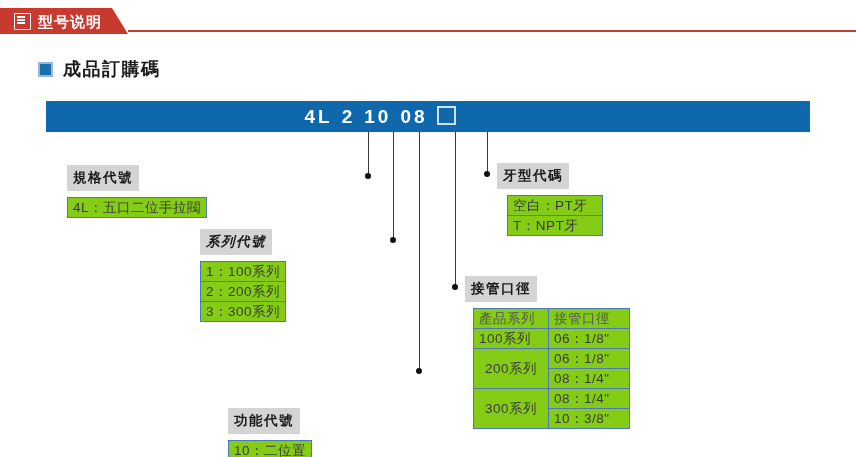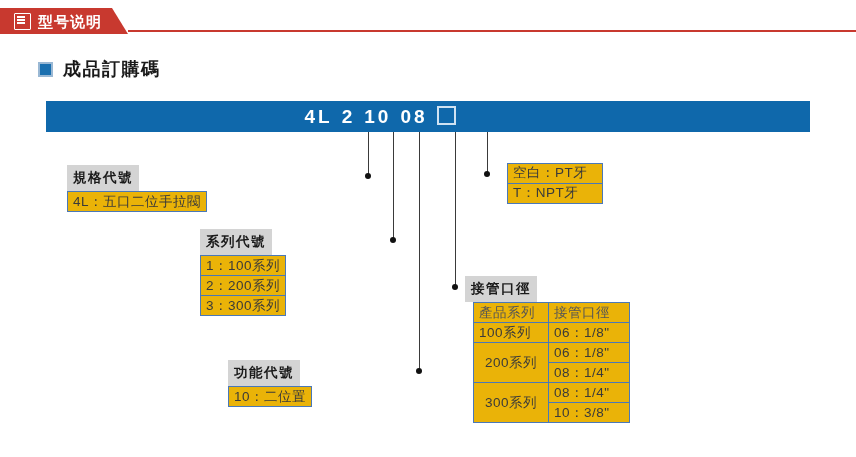--- a/index.html
+++ b/index.html
@@ -133,21 +133,22 @@
     font-weight: bold;
     color: #1a1a1a;
     letter-spacing: 1.5px;
     padding: 4px 6px;
     display: inline-block;
     line-height: 1.35;
     white-space: nowrap;
   }
   .callout-table {
     border-collapse: collapse;
-    background: #eab308;
+    background: #84cc16;
+    margin-top: 6px;
   }
   .callout-table td {
     border: 1px solid #4a78b8;
     font-size: 13.5px;
     color: #3a3a3a;
     letter-spacing: 0.5px;
     padding: 0px 5px;
     height: 19px;
     white-space: nowrap;
     line-height: 1.35;
@@ -203,52 +204,55 @@
   <table class="callout-table">
     <tbody>
         <tr>
       <td>4L：五口二位手拉閥</td>
     </tr>
   </tbody>
     </table>
 </div>
 
 <div class="callout" style="left:200px; top:229px;">
-  <div style="text-align:center; padding-right:66px;">
+  <div style="text-align:center; padding-right:66px;font-style:italic;">
     <span class="callout-label">系列代號</span>
   </div>
   <table class="callout-table">
     <tbody>
         <tr>
       <td>1：100系列</td>
     </tr>
     <tr>
       <td>2：200系列</td>
     </tr>
     <tr>
       <td>3：300系列</td>
     </tr>
   </tbody>
     </table>
 </div>
 
 <div class="callout" style="left:228px; top:360px;">
-  <div style="text-align:right; padding-right:62px;">
+  <div style="text-align:right; padding-right:62px;margin-top:48px;">
     <span class="callout-label">功能代號</span>
   </div>
   <table class="callout-table">
     <tbody>
         <tr>
       <td>10：二位置</td>
     </tr>
   </tbody>
     </table>
 </div>
 
 <div class="callout" style="left:497px; top:163px;">
+  <div>
+    <span class="callout-label">牙型代碼</span>
+  </div>
   <table class="callout-table" style="margin-left:10px;">
     <tbody>
         <tr>
       <td style="width:84px;">空白：PT牙</td>
     </tr>
     <tr>
       <td>T：NPT牙</td>
     </tr>
   </tbody>
     </table>

